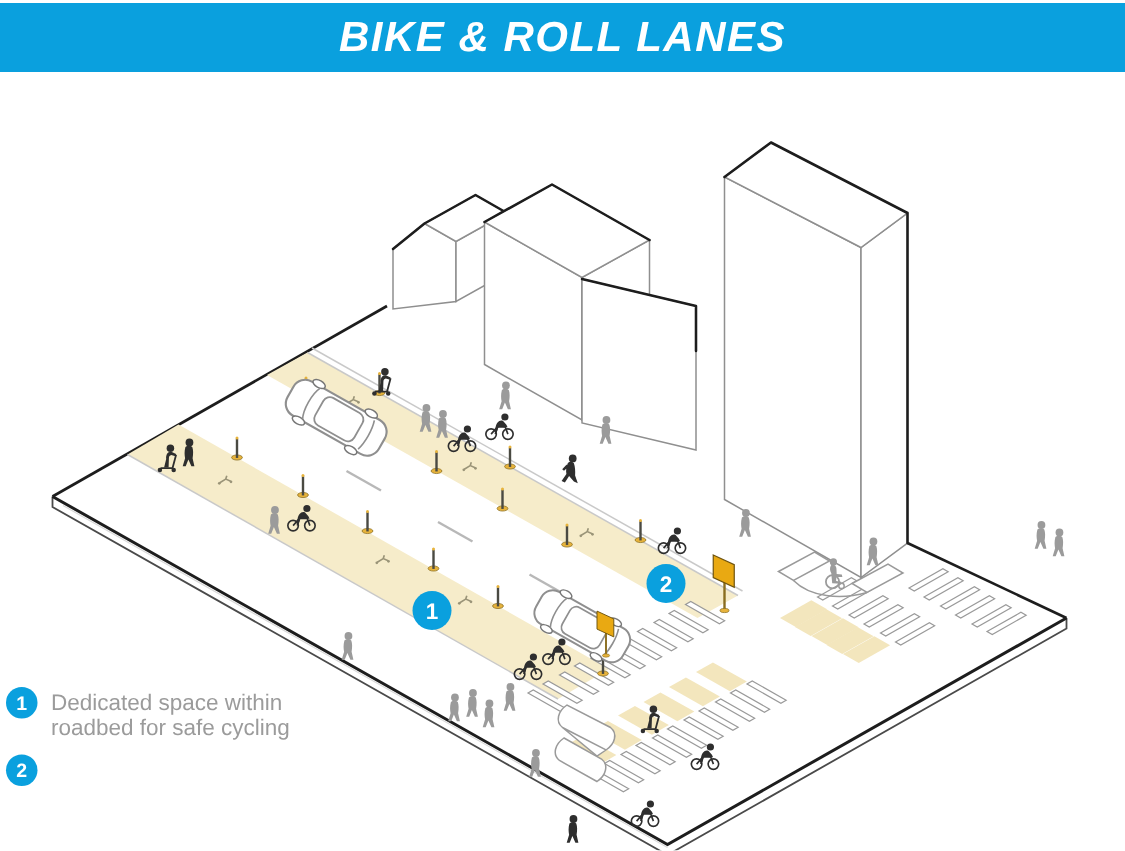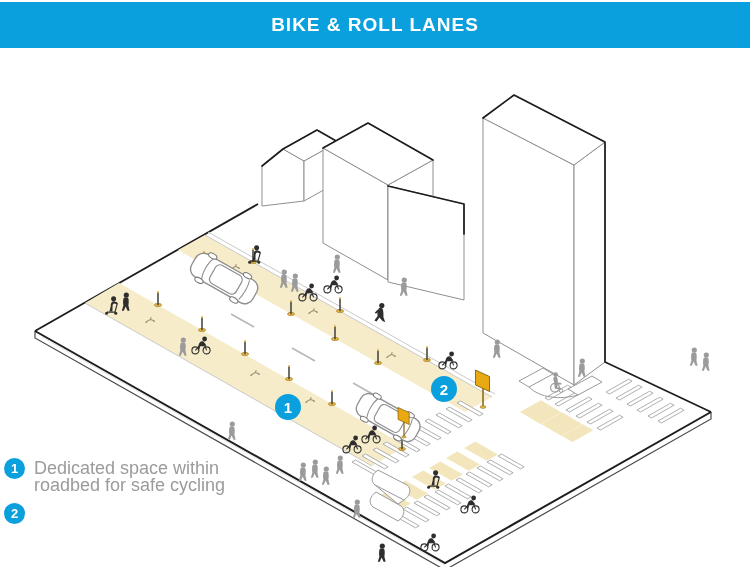--- a/index.html
+++ b/index.html
@@ -13,28 +13,28 @@
     --curb:#c9c9c9;
     --stripe:#9a9a9a;
     --yellowbase:#e7b33c;
     --yellowsign:#e9a912;
   }
   html,body{margin:0;padding:0;background:#fff;}
   #stage{position:relative;width:750px;height:567px;background:#ffffff;overflow:hidden;
          font-family:"Liberation Sans", sans-serif;}
   #banner{position:absolute;left:0;top:2px;width:750px;height:46px;background:var(--cyan);
           display:flex;align-items:center;justify-content:center;}
-  #banner h1{margin:0;color:#fff;font-size:19px;font-weight:bold;letter-spacing:1px;}
+  #banner h1{margin:0;color:#fff;font-size:28px;font-weight:bold;letter-spacing:1px;font-style:italic;}
   #scene{position:absolute;left:0;top:0;width:750px;height:567px;}
   #legend{position:absolute;left:4px;top:458px;width:280px;}
   .legend-row{display:flex;align-items:flex-start;margin-bottom:9px;}
   .legend-badge{flex:0 0 auto;width:21px;height:21px;border-radius:50%;background:var(--cyan);
     color:#fff;font-size:13px;font-weight:bold;display:flex;align-items:center;justify-content:center;
     margin-right:9px;}
-  .legend-text{color:var(--gray);font-size:18px;line-height:17px;white-space:pre-line;padding-top:2px;}
+  .legend-text{color:var(--gray);font-size:15px;line-height:17px;white-space:pre-line;padding-top:2px;}
   .marker-badge{fill:var(--cyan);}
   .marker-num{fill:#fff;font-size:15px;font-weight:bold;text-anchor:middle;}
   .fig{color:var(--dark);}
   .fig-gray{color:var(--gray);}
   .stripe{fill:#fff;stroke:var(--stripe);stroke-width:0.8;}
   .block{fill:var(--beige2);}
   .bldg-light{fill:#fff;stroke:var(--bldg);stroke-width:1;}
   .bldg-heavy{fill:none;stroke:var(--line);stroke-width:1.7;stroke-linejoin:round;stroke-linecap:round;}
   .curbline{stroke:var(--curb);stroke-width:1;fill:none;}
 </style>

